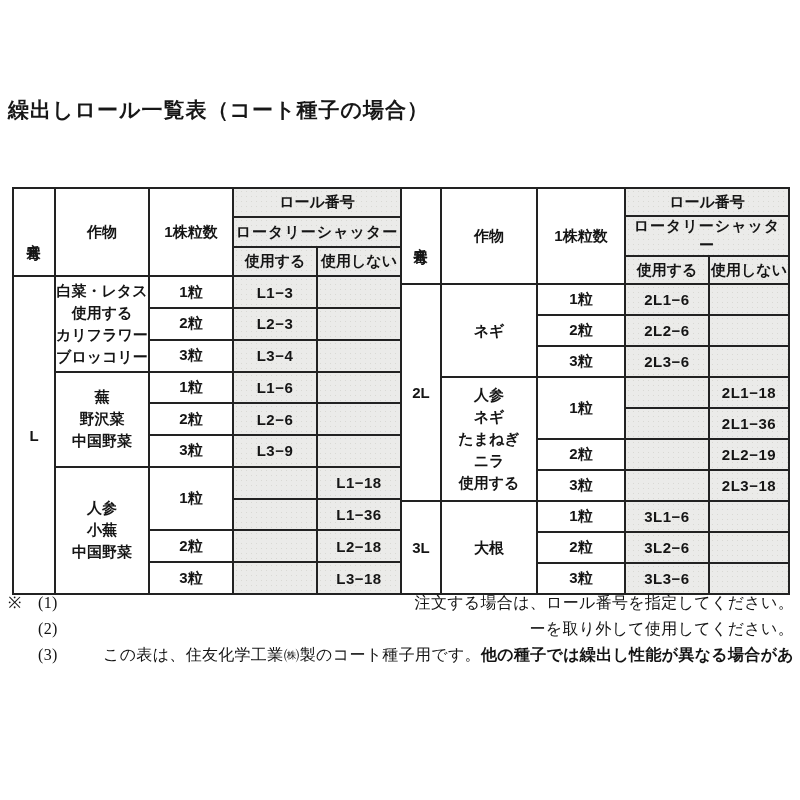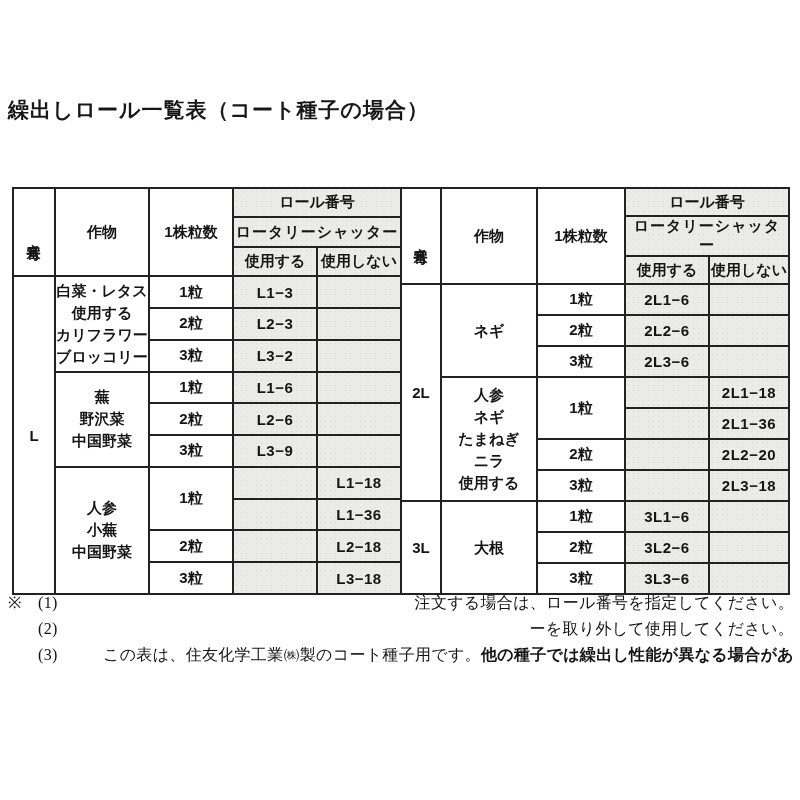--- a/index.html
+++ b/index.html
@@ -97,21 +97,21 @@
           <td class="shade val">L1−3</td>
           <td class="shade"></td>
         </tr>
         <tr class="br">
           <td>2粒</td>
           <td class="shade val">L2−3</td>
           <td class="shade"></td>
         </tr>
         <tr class="br">
           <td>3粒</td>
-          <td class="shade val">L3−2</td>
+          <td class="shade val">L3−4</td>
           <td class="shade"></td>
         </tr>
 
         <tr class="br">
           <td rowspan="3" class="crop">
             <div>蕪</div>
             <div>野沢菜</div>
             <div>中国野菜</div>
           </td>
           <td>1粒</td>
@@ -211,21 +211,21 @@
           <td class="shade"></td>
           <td class="shade val">2L1−18</td>
         </tr>
         <tr class="br">
           <td class="shade"></td>
           <td class="shade val">2L1−36</td>
         </tr>
         <tr class="br">
           <td>2粒</td>
           <td class="shade"></td>
-          <td class="shade val">2L2−20</td>
+          <td class="shade val">2L2−19</td>
         </tr>
         <tr class="br">
           <td>3粒</td>
           <td class="shade"></td>
           <td class="shade val">2L3−18</td>
         </tr>
 
         <tr class="br">
           <td rowspan="3" class="hole">3L</td>
           <td rowspan="3" class="crop">

